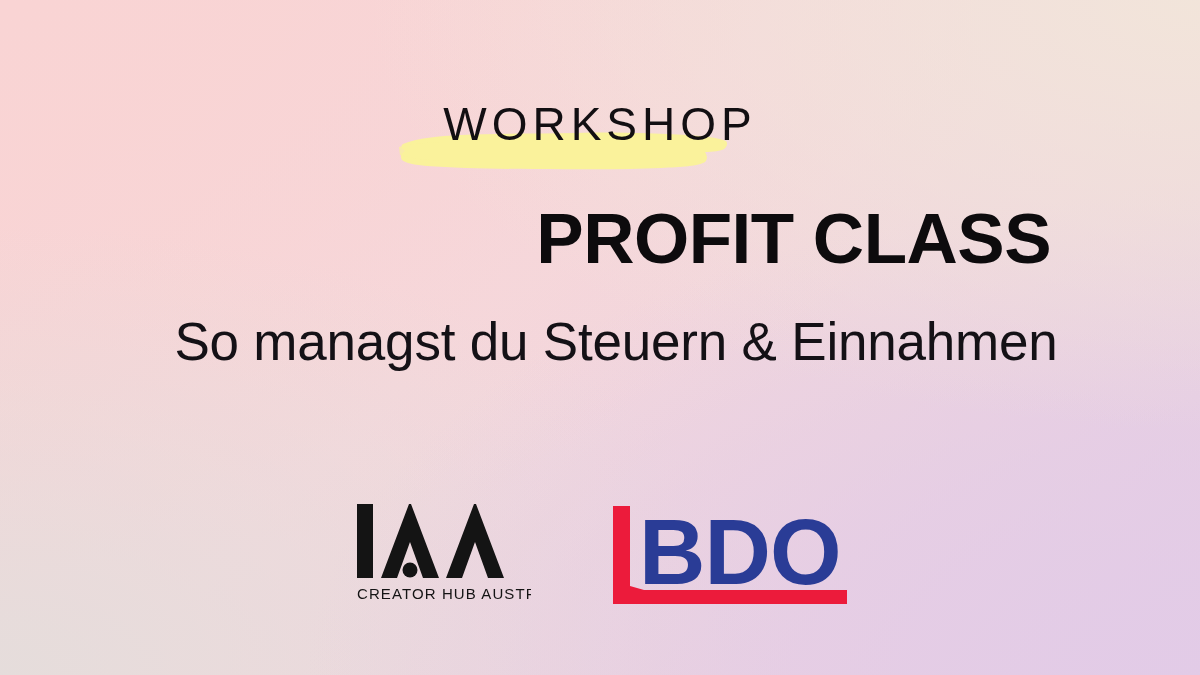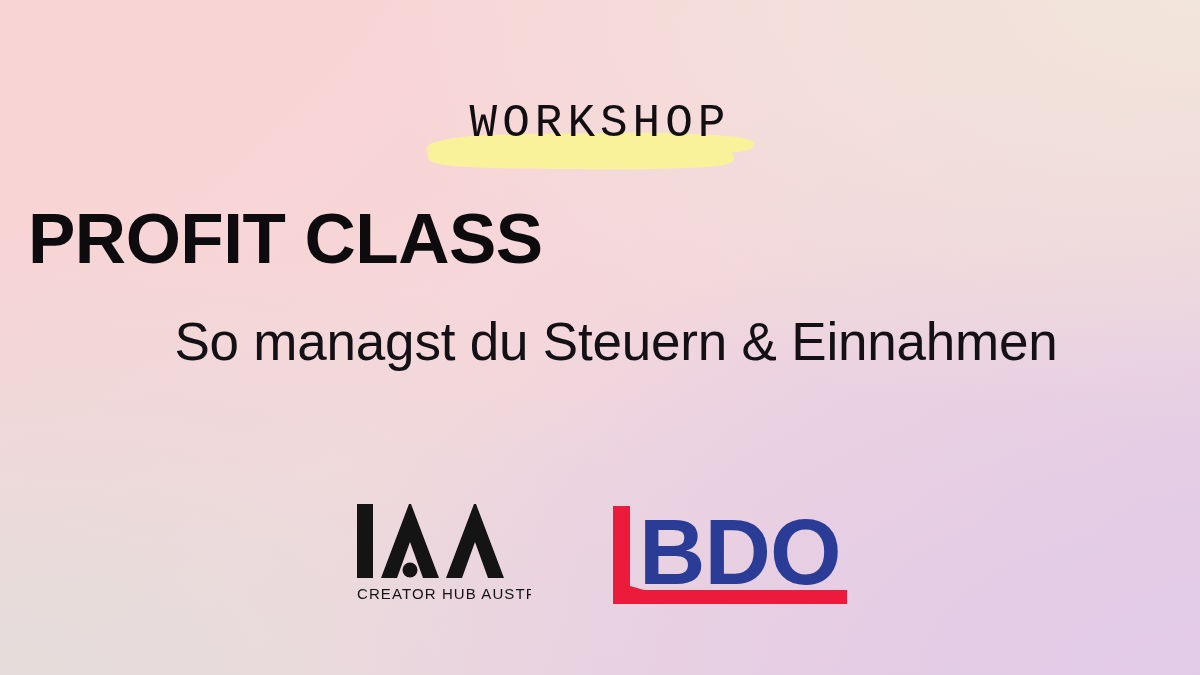--- a/index.html
+++ b/index.html
@@ -43,44 +43,43 @@
     position: absolute;
     left: -34px;
     top: 30px;
     width: 330px;
     height: 40px;
     pointer-events: none;
   }
   .eyebrow-text {
     position: relative;
     z-index: 2;
-    font-family: Liberation Mono, monospace;
+    font-family: Liberation Sans, sans-serif;
     font-weight: 300;
     font-size: 46px;
     letter-spacing: 5px;
     color: #120f12;
     line-height: 1;
     white-space: nowrap;
   }
 
   
   .title {
     position: absolute;
     left: 0;
     top: 203px;
     width: 1051px;
-    text-align: left;
+    text-align: right;
     font-family: "Liberation Sans Narrow", "Liberation Sans", sans-serif;
     font-weight: 700;
     font-size: 71px;
     letter-spacing: -0.5px;
     color: #0d0b0d;
     line-height: 1;
     white-space: nowrap;
-    margin-left: 28px;
   }
 
   
   .subtitle {
     position: absolute;
     left: 0;
     top: 313px;
     width: 1200px;
     text-align: center;
     font-family: "Liberation Sans", sans-serif;

